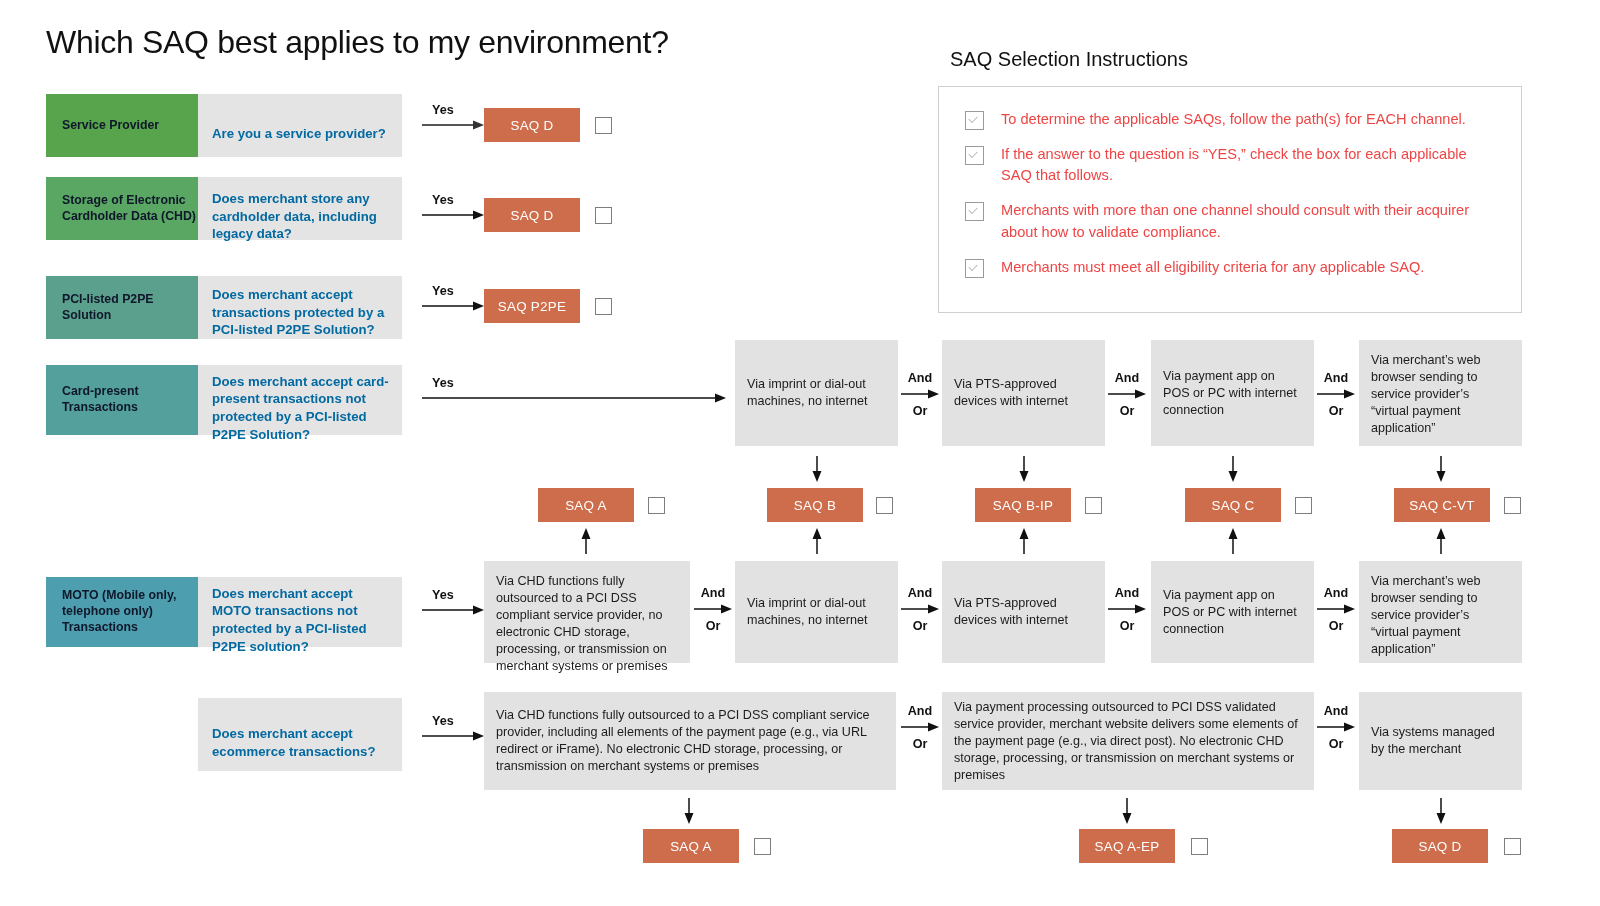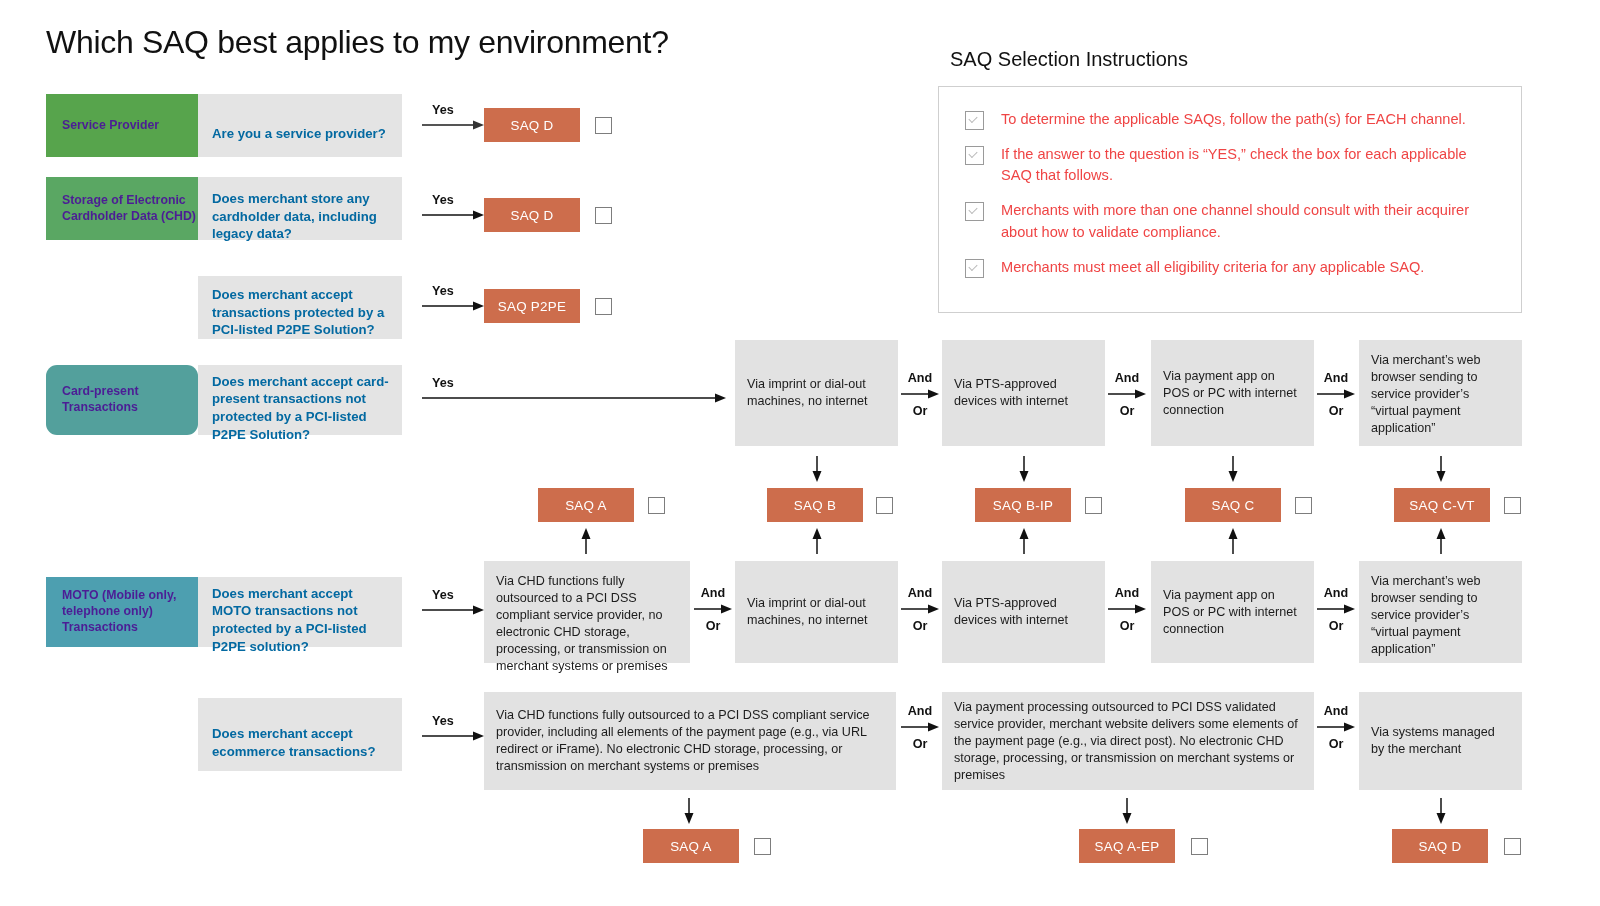--- a/index.html
+++ b/index.html
@@ -43,21 +43,21 @@
     content:"";position:absolute;
     left:3px;top:4px;width:7px;height:4px;
     border-left:1.4px solid #b9b9b9;border-bottom:1.4px solid #b9b9b9;
     transform:rotate(-45deg);
   }
   .instr-text{font-size:14.6px;line-height:1.45;color:#ef4444;}
 
   
   .row-label{
     width:152px;
-    color:#4c1d95;font-weight:bold;font-size:12.3px;line-height:1.28;
+    color:#0f172a;font-weight:bold;font-size:12.3px;line-height:1.28;
     display:flex;align-items:center;
     padding:0 0 0 16px;
   }
   .row-question{
     width:204px;
     background:#e4e4e4;color:#0369a1;
     font-size:13.2px;line-height:1.33;
     display:flex;align-items:center;
     padding:16px 10px 0 14px;
     font-weight:bold;
@@ -153,36 +153,39 @@
     <svg width="62" height="12" viewBox="0 0 62 12">
         <line x1="0" y1="6" x2="53" y2="6" stroke="#111" stroke-width="1.5"></line>
         <polygon points="62,6 51,1.5 51,10.5" fill="#111"></polygon>
       </svg>
   </div>
   <div class="abs saq" style="left:484px;top:198px;width:96px;height:34px;">
     <span>SAQ D</span>
   </div>
   <div class="abs saq-chk" style="left:595px;top:207px;"></div>
 
+  <div class="abs row-label" style="left:46px;top:276px;height:63px;background:#5ba08c;">
+    <span>PCI-listed P2PE Solution</span>
+  </div>
   <div class="abs row-question" style="left:198px;top:276px;height:63px;align-items:flex-end;">
     <span>Does merchant accept transactions protected by a PCI-listed P2PE Solution?</span>
   </div>
   <div class="abs yes-label" style="left:432px;top:284px;">Yes</div>
   <div class="abs h-arrow" style="left:422px;top:300px;width:62px;height:12px;">
     <svg width="62" height="12" viewBox="0 0 62 12">
         <line x1="0" y1="6" x2="53" y2="6" stroke="#111" stroke-width="1.5"></line>
         <polygon points="62,6 51,1.5 51,10.5" fill="#111"></polygon>
       </svg>
   </div>
   <div class="abs saq" style="left:484px;top:289px;width:96px;height:34px;">
     <span>SAQ P2PE</span>
   </div>
   <div class="abs saq-chk" style="left:595px;top:298px;"></div>
 
-  <div class="abs row-label" style="left:46px;top:365px;height:70px;background:#53a09c;border-radius:11px;">
+  <div class="abs row-label" style="left:46px;top:365px;height:70px;background:#53a09c;">
     <span>Card-present Transactions</span>
   </div>
   <div class="abs row-question" style="left:198px;top:365px;height:70px;">
     <span>Does merchant accept card-present transactions not protected by a PCI-listed P2PE Solution?</span>
   </div>
   <div class="abs yes-label" style="left:432px;top:376px;">Yes</div>
   <div class="abs h-arrow" style="left:422px;top:392px;width:304px;height:12px;">
     <svg width="304" height="12" viewBox="0 0 304 12">
         <line x1="0" y1="6" x2="295" y2="6" stroke="#111" stroke-width="1.5"></line>
         <polygon points="304,6 293,1.5 293,10.5" fill="#111"></polygon>

